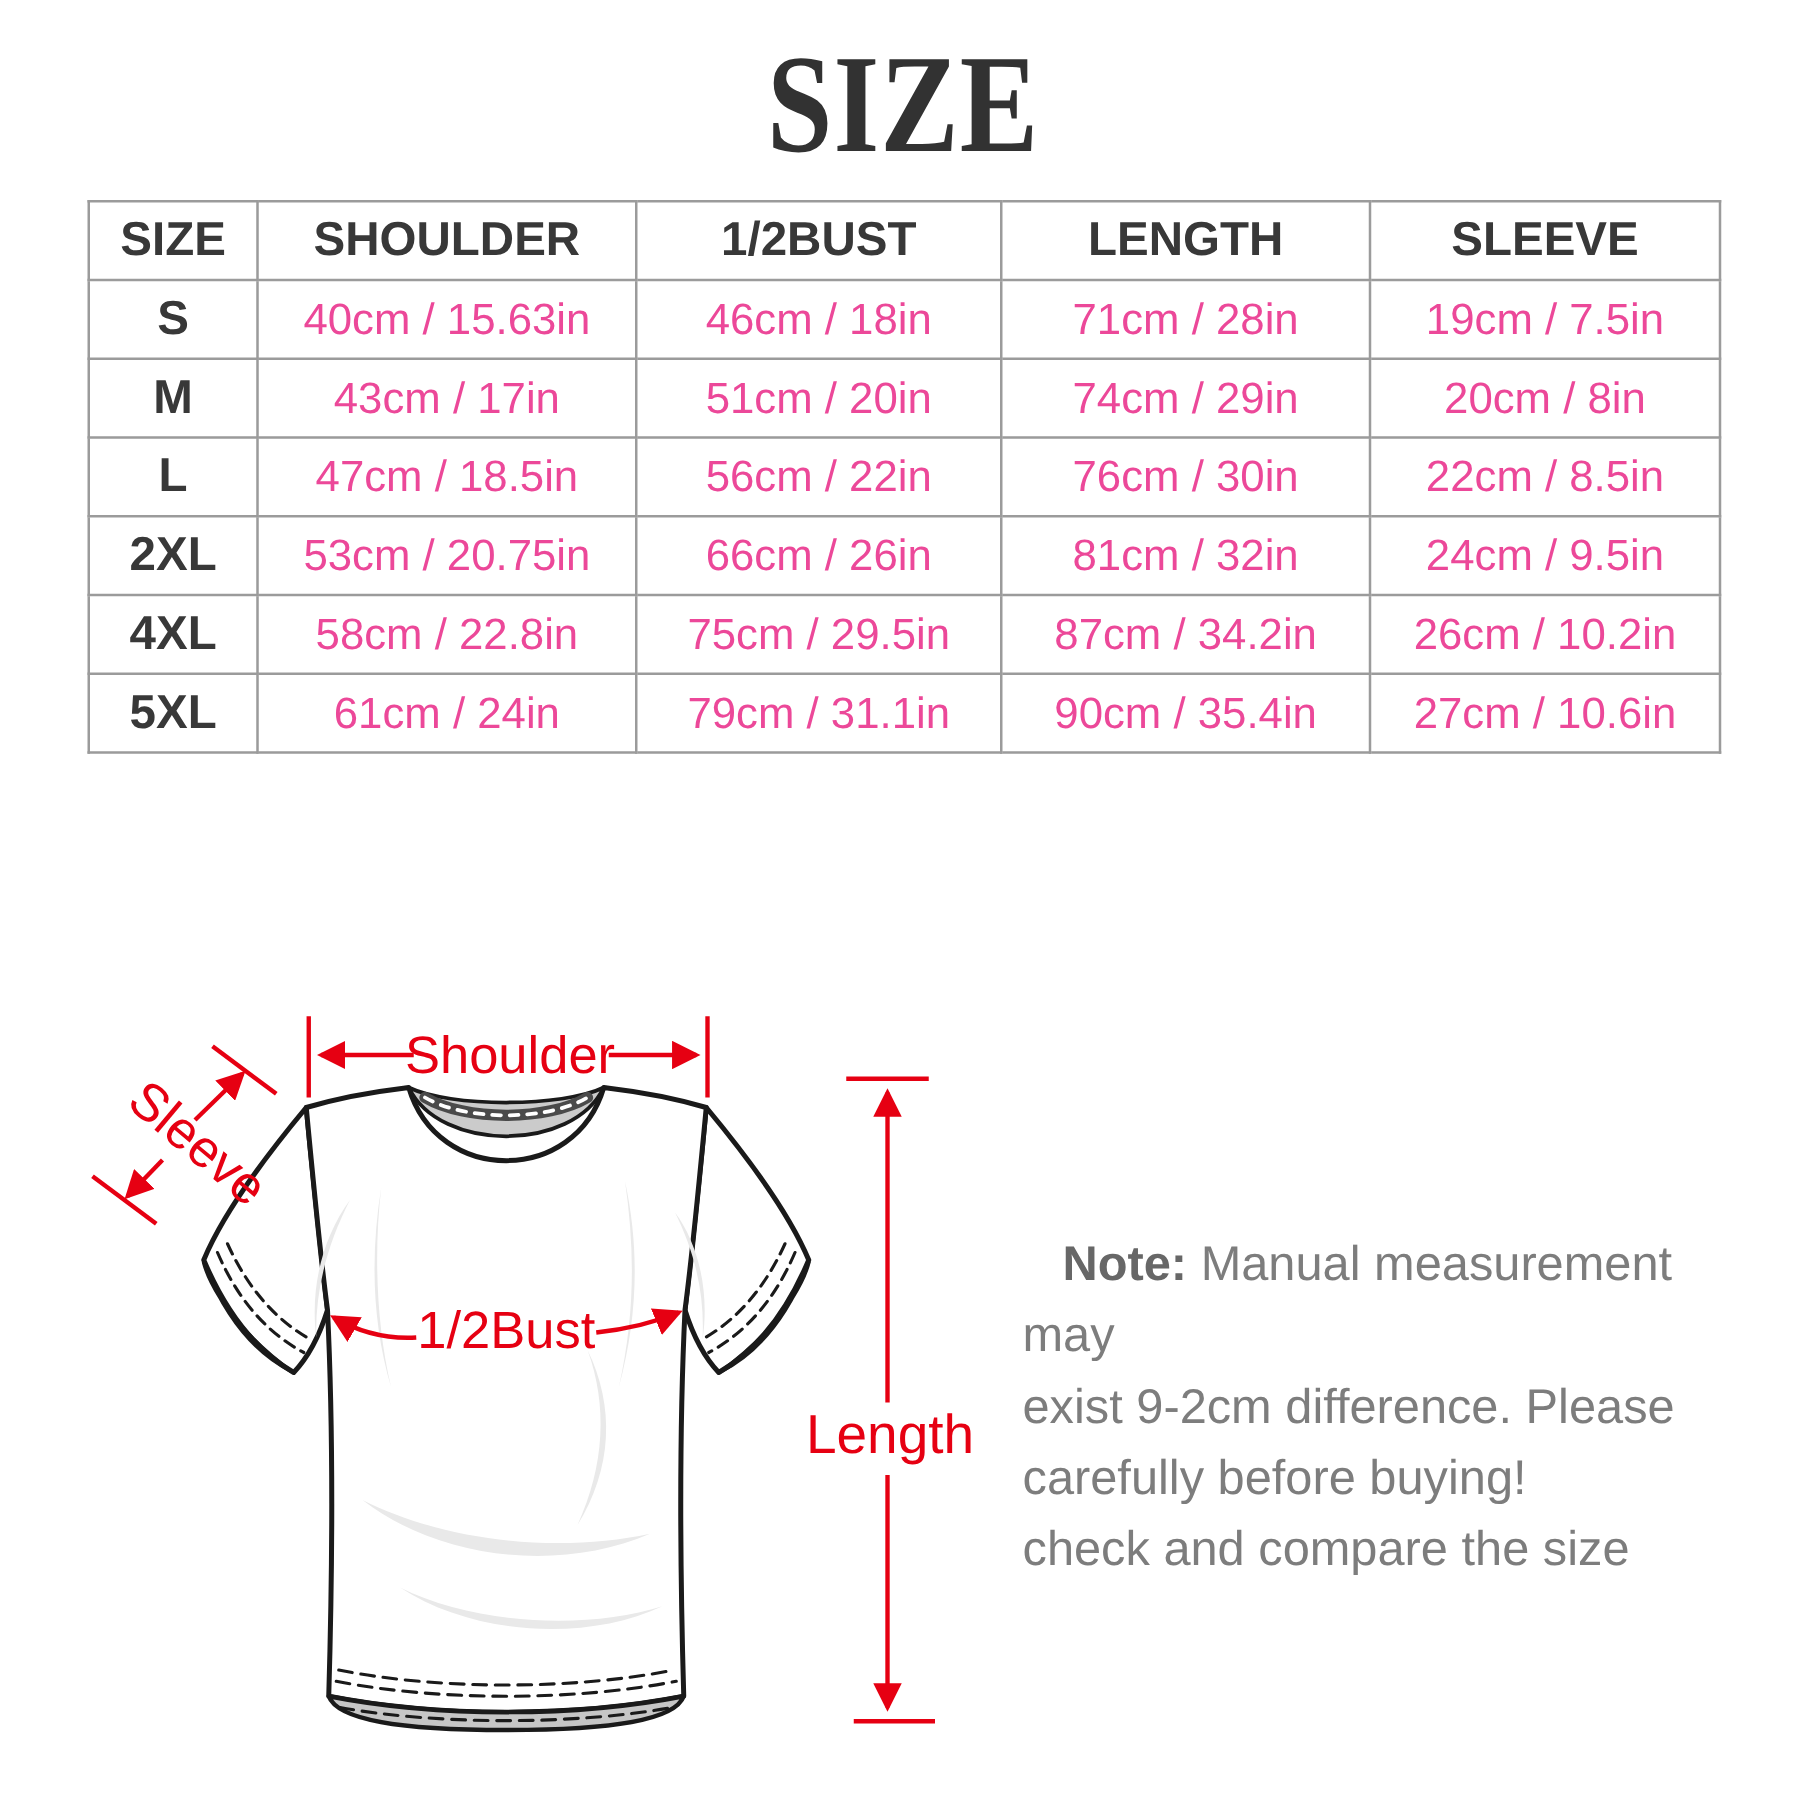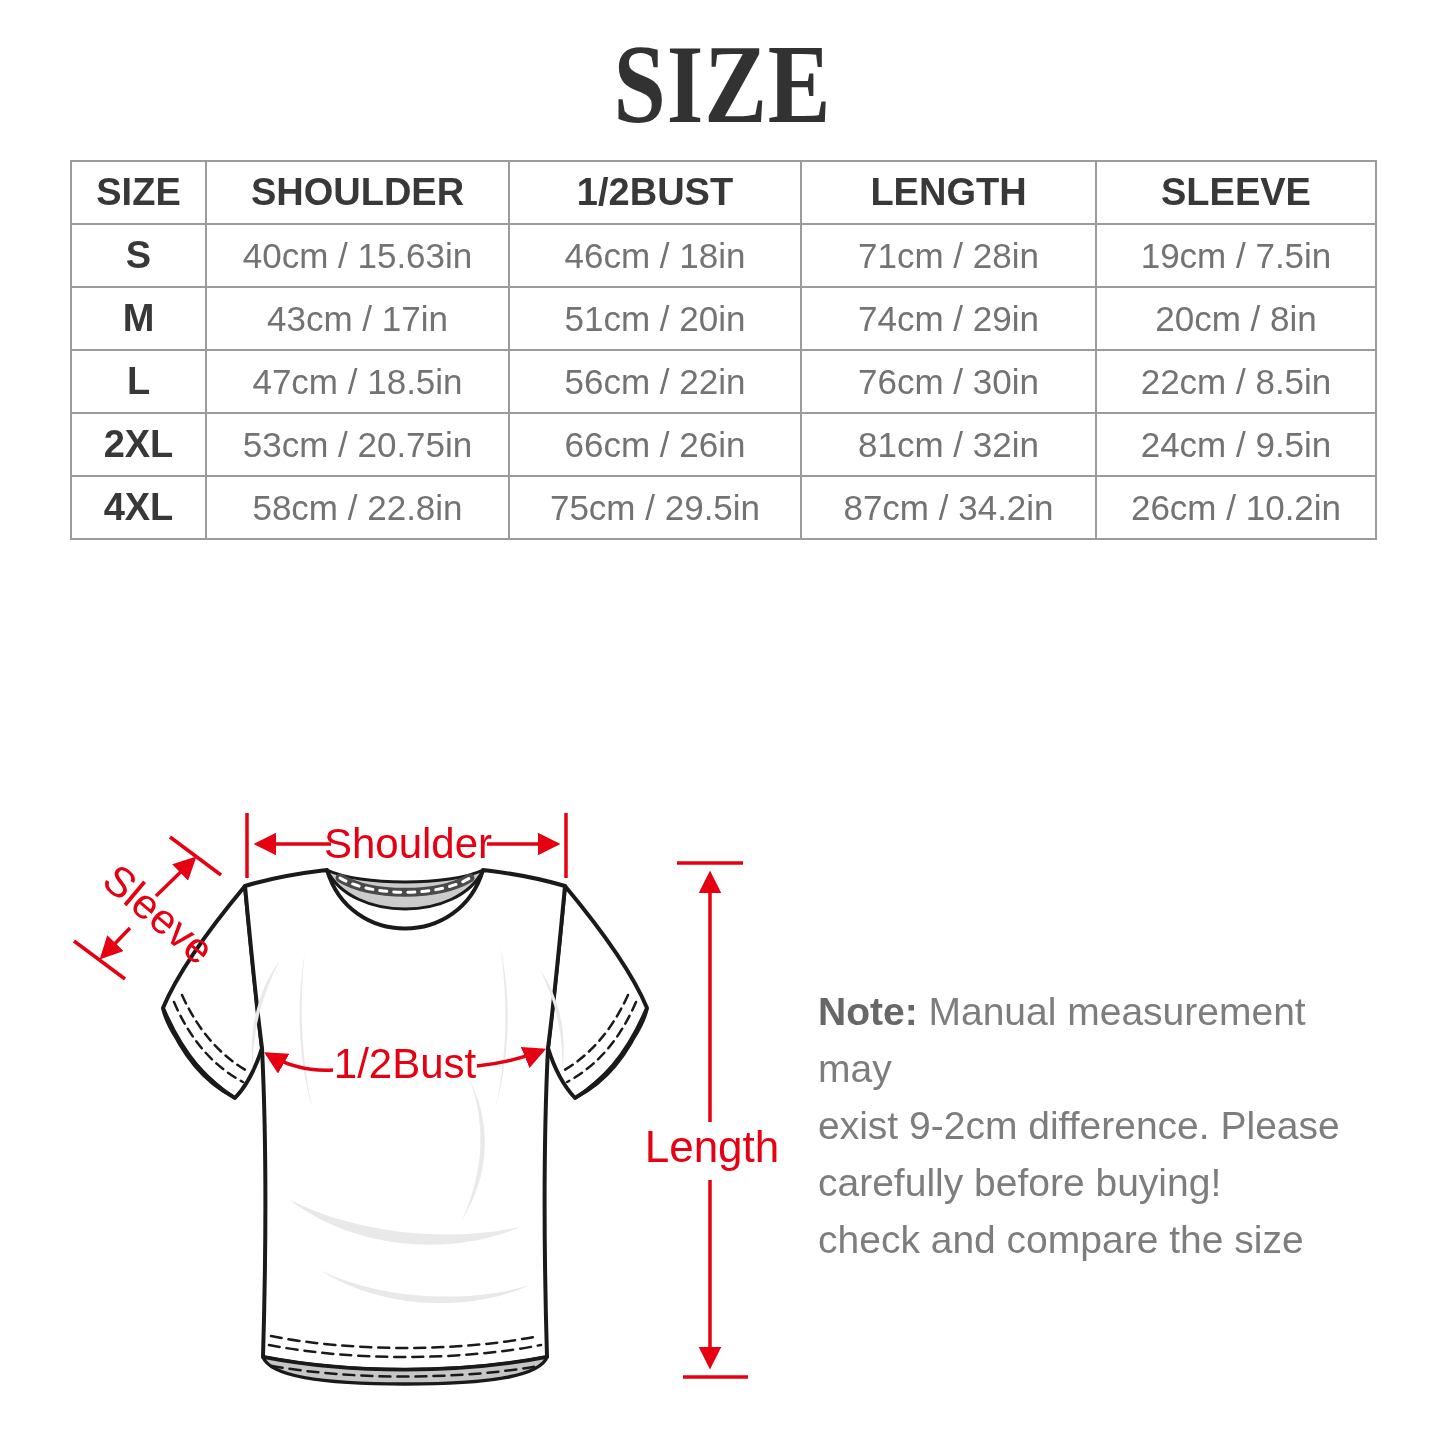--- a/index.html
+++ b/index.html
@@ -15,29 +15,29 @@
   }
   table.size-table{
     position:absolute;left:70px;top:160px;width:1305px;
     border-collapse:collapse;table-layout:fixed;background:#ffffff;
   }
   .size-table th,.size-table td{
     border:2px solid #9b9b9b;height:61px;text-align:center;vertical-align:middle;
     padding:0;overflow:hidden;white-space:nowrap;
   }
   .size-table th{font-size:38px;font-weight:bold;color:#383838;}
-  .size-table td{font-size:35px;color:#737373;font-weight:normal;}
+  .size-table td{font-size:35px;color:#ec4899;font-weight:normal;}
   .size-table td.size-col{font-size:38px;font-weight:bold;color:#383838;}
   .diagram{position:absolute;left:0;top:780px;}
   .note{
     position:absolute;left:818px;top:983px;width:530px;
     font-size:39px;line-height:57px;color:#7d7d7d;
   }
   .note p{margin:0;}
-  .note .note-label{font-weight:bold;color:#676767;}
+  .note .note-label{font-weight:bold;color:#676767;margin-left:32px;}
 </style>
 </head>
 <body>
 
 <h1 class="title">SIZE</h1>
 
 <table class="size-table">
   <colgroup>
     <col style="width:135px">
       <col style="width:303px">
@@ -82,20 +82,27 @@
       <td>66cm / 26in</td>
       <td>81cm / 32in</td>
       <td>24cm / 9.5in</td>
     </tr>
     <tr>
       <td class="size-col">4XL</td>
       <td>58cm / 22.8in</td>
       <td>75cm / 29.5in</td>
       <td>87cm / 34.2in</td>
       <td>26cm / 10.2in</td>
+    </tr>
+    <tr>
+      <td class="size-col">5XL</td>
+      <td>61cm / 24in</td>
+      <td>79cm / 31.1in</td>
+      <td>90cm / 35.4in</td>
+      <td>27cm / 10.6in</td>
     </tr>
   </tbody>
 </table>
 
 <svg class="diagram" width="780" height="665" viewBox="0 0 780 665">
   <defs>
     <marker id="arr" viewBox="0 0 10 10" refX="8.5" refY="5" markerWidth="6.5" markerHeight="6.5" orient="auto-start-reverse">
       <path d="M0,0 L10,5 L0,10 Z" fill="#e60012"></path>
     </marker>
   </defs>

